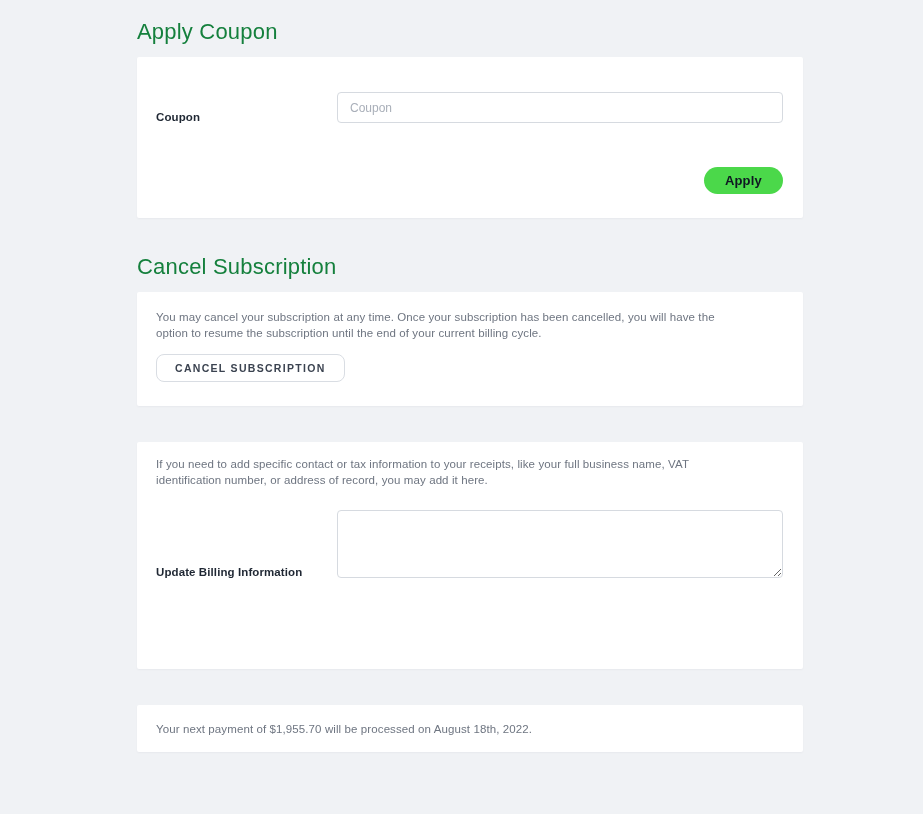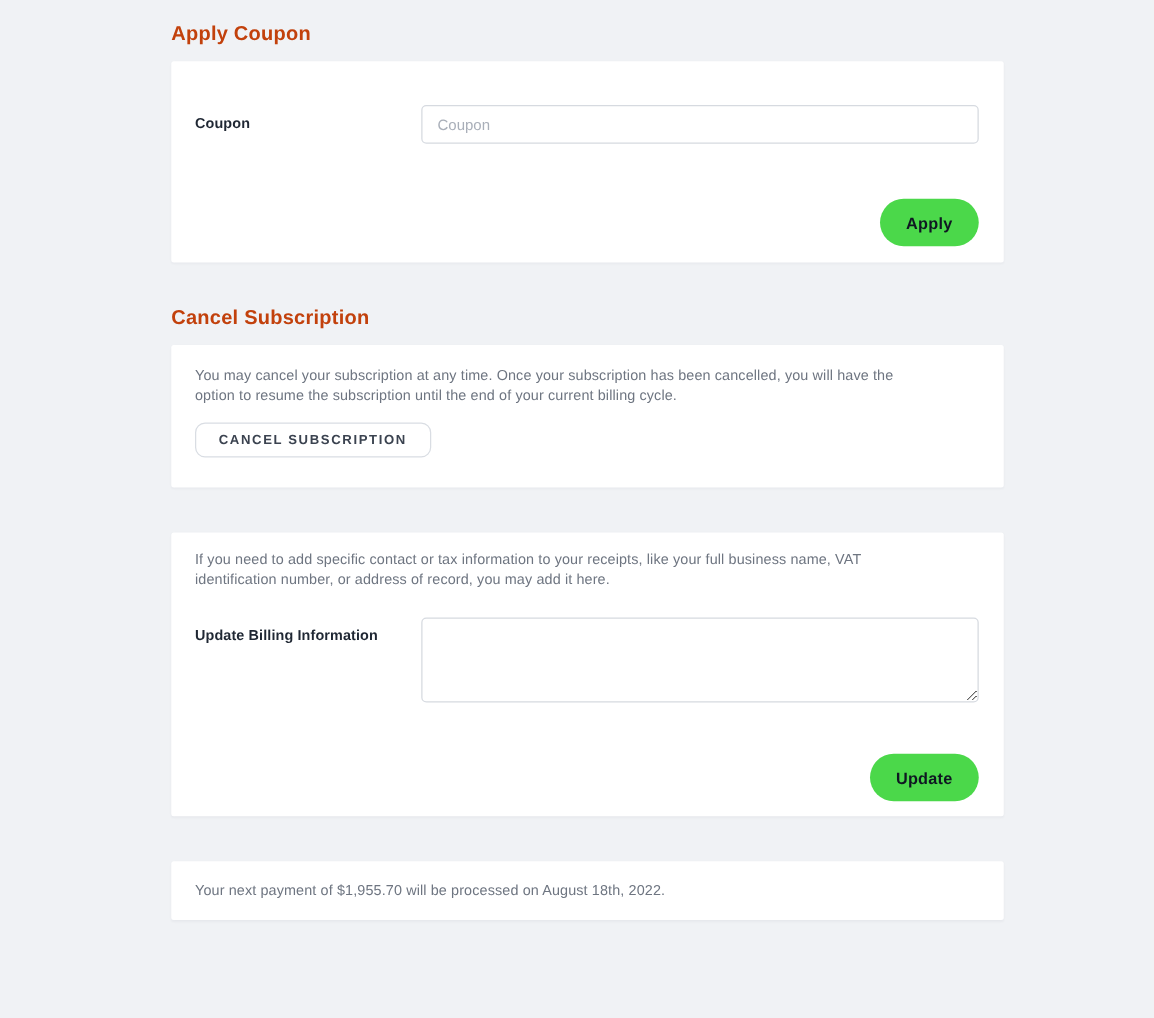--- a/index.html
+++ b/index.html
@@ -9,38 +9,38 @@
     font-family: "Liberation Sans", sans-serif;
     color: #2f3b4c;
   }
   .content {
     padding: 19px 120px 39px 137px;
     width: 923px;
   }
   .section { margin-top: 36px; }
   .section:first-child { margin-top: 0; }
   .section-title {
-    font-size: 16px;
-    font-weight: 700;
-    color: #c2410c;
+    font-size: 22px;
+    font-weight: 400;
+    color: #15803d;
     letter-spacing: 0.2px;
     margin-bottom: 12px;
   }
   .card {
     background: #ffffff;
     width: 666px;
     border-radius: 2px;
     box-shadow: 0 1px 2px rgba(20, 30, 50, 0.04);
   }
   .card-apply { padding: 35px 20px 14px 19px; height: 161px; }
   .card-cancel { padding: 17px 20px 13px 19px; height: 114px; }
   .card-billing { padding: 14px 20px 13px 19px; height: 227px; }
   .card-next { padding: 16px 20px 14px 19px; height: 47px; }
 
-  .form-row { display: flex; align-items: flex-start; }
+  .form-row { display: flex; align-items: flex-end; }
   .field-label {
     width: 181px;
     flex: 0 0 181px;
     font-size: 11.5px;
     font-weight: 700;
     color: #1f2733;
     padding-top: 9px;
     letter-spacing: 0.1px;
   }
   .text-input {
@@ -77,21 +77,21 @@
     white-space: pre-line;
   }
   .btn-row { display: flex; justify-content: flex-end; }
   .btn-green {
     border: none;
     background: #4bd84a;
     color: #0f1722;
     font-family: "Liberation Sans", sans-serif;
     font-size: 13px;
     font-weight: 700;
-    height: 38px;
+    height: 27px;
     padding: 0 21px;
     border-radius: 19px;
     cursor: pointer;
     letter-spacing: 0.2px;
   }
   .btn-outline {
     display: inline-block;
     background: #ffffff;
     border: 1px solid #d9dde3;
     border-radius: 8px;
@@ -137,23 +137,20 @@
   </div>
 
   <div class="section">
     <div class="card card-billing">
       <p class="card-text">If you need to add specific contact or tax information to your receipts, like your full business name, VAT
 identification number, or address of record, you may add it here.</p>
       <div class="form-row">
         <label class="field-label">Update Billing Information</label>
         <textarea class="textarea-input" style=""></textarea>
       </div>
-      <div class="btn-row">
-        <button class="btn-green">Update</button>
-      </div>
     </div>
   </div>
 
   <div class="section">
     <div class="card card-next">
       <p class="card-text">Your next payment of $1,955.70 will be processed on August 18th, 2022.</p>
     </div>
   </div>
 
 </div>

